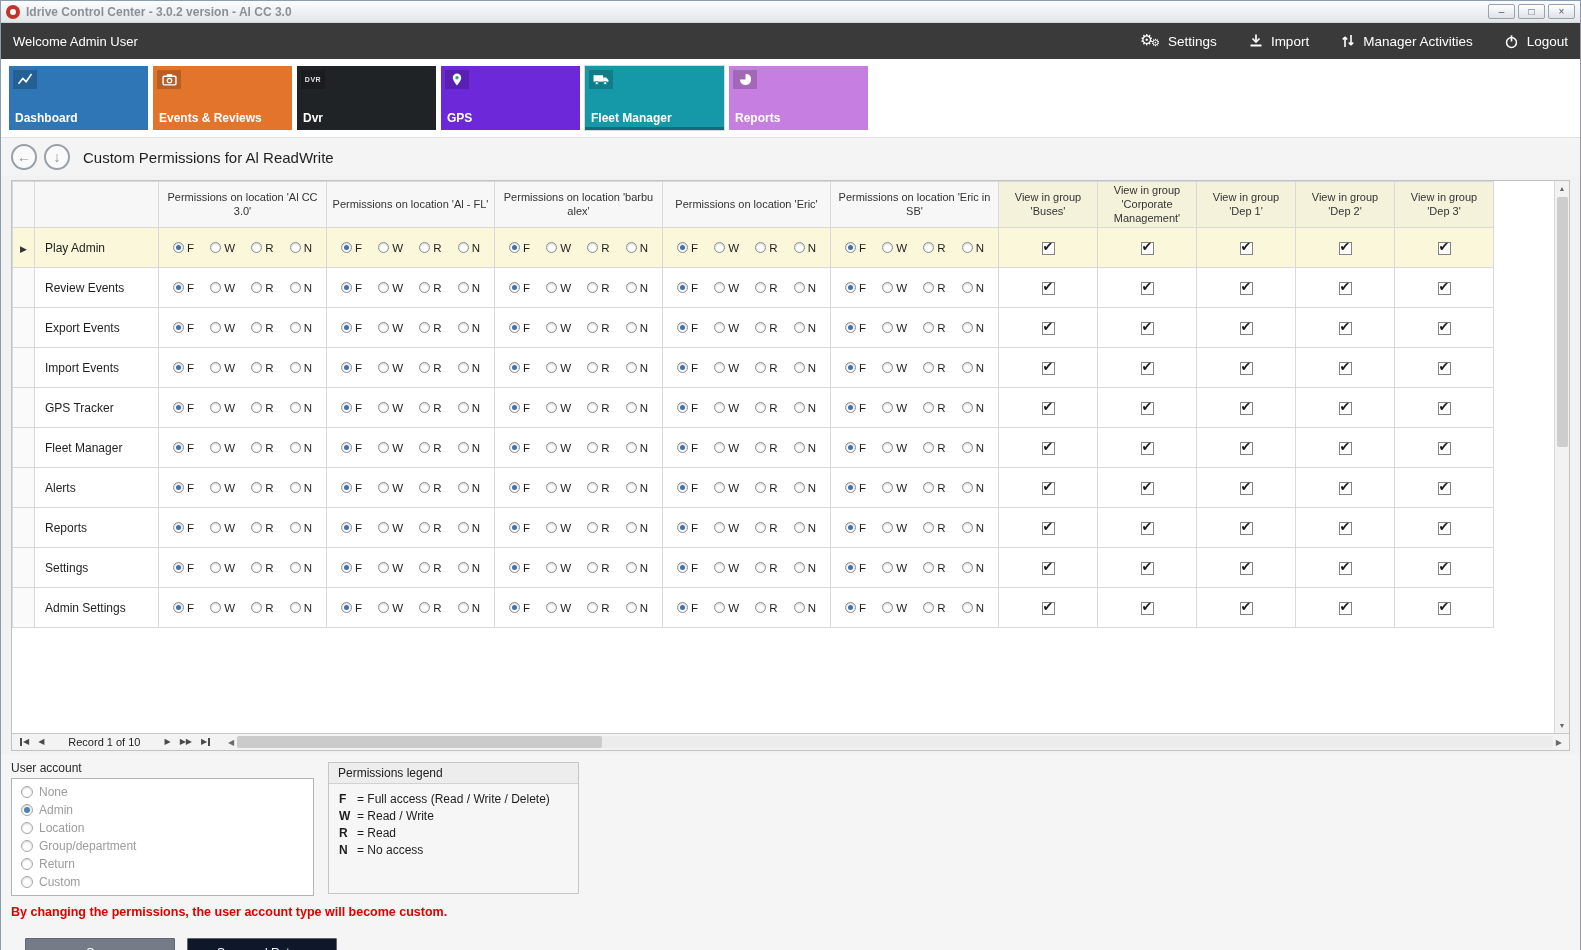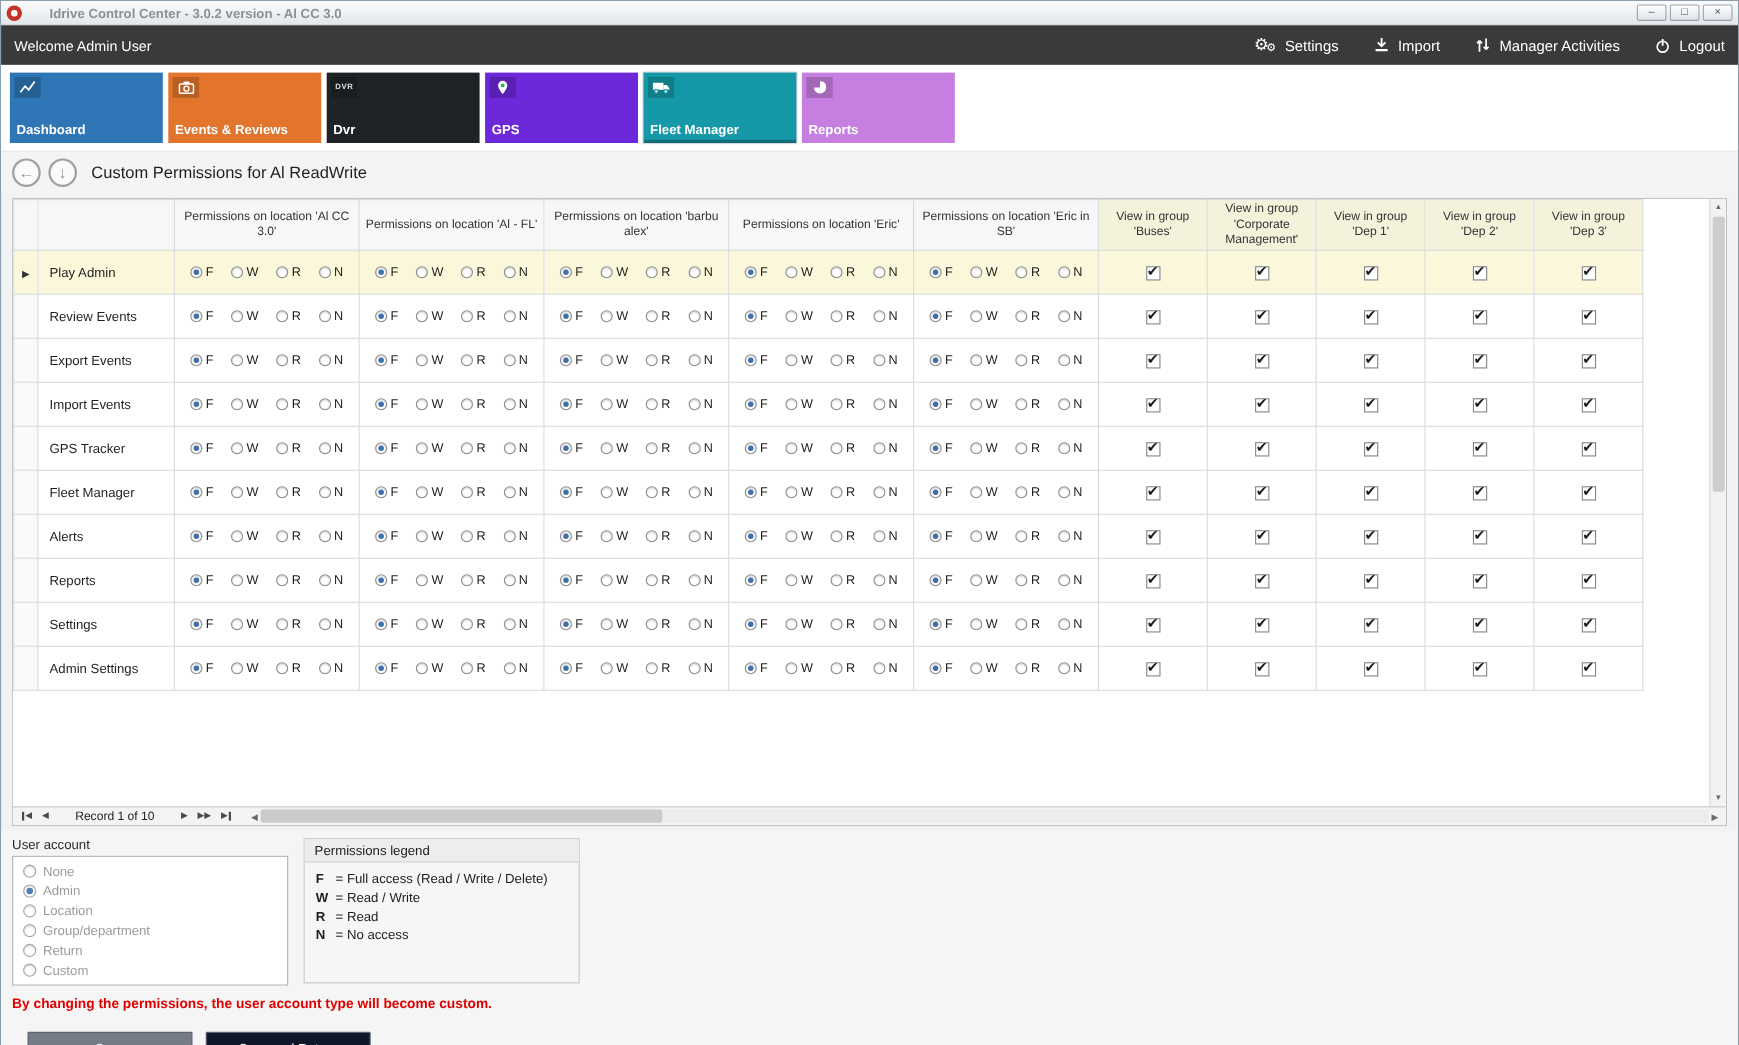--- a/index.html
+++ b/index.html
@@ -10,21 +10,21 @@
     background:#dfe3e6;
   }
   .window {
     width:1581px; height:950px; border:1px solid #8a9cb0;
     background:#f2f2f2; display:flex; flex-direction:column;
   }
 
   
   .titlebar {
     height:22px; flex:0 0 22px; background:linear-gradient(#fbfcfd,#e3e7ea);
-    display:flex; align-items:center; padding:0 5px; border-bottom:1px solid #cfd4d8;gap:19px;
+    display:flex; align-items:center; padding:0 5px; border-bottom:1px solid #cfd4d8;
   }
   .logo { width:14px; height:14px; border-radius:50%; border:4px solid #c23428; background:#fff; flex:0 0 auto; }
   .wtitle { font-size:12px; font-weight:bold; color:#8b9096; margin-left:6px; }
   .winbtns { margin-left:auto; display:flex; gap:3px; }
   .winbtn {
     width:27px; height:15px; border:1px solid #97a4b0; border-radius:2px;
     background:linear-gradient(#ffffff,#dde2e7); color:#4b5560;
     display:flex; align-items:center; justify-content:center; font-size:10px; line-height:1;
   }
 
@@ -118,21 +118,21 @@
   .hscroll { flex:1; display:flex; align-items:center; margin-left:8px; }
   .hs-arrow { font-size:8px; color:#6a6a6a; padding:0 3px; }
   .hs-track { flex:1; height:12px; background:#ececec; position:relative; }
   .hs-thumb { position:absolute; left:0; top:0; height:12px; width:365px; background:#cbcbcb; border-radius:2px; }
 
   
   .bottom { flex:1; background:#f5f5f5; padding:6px 10px 0 10px; }
   .bottom-row { display:flex; align-items:flex-start; gap:14px; }
   .ua-title { font-size:12px; color:#2a2a2a; margin-bottom:3px; }
   .ua-box {
-    width:251px; height:118px; background:#fff; border:1px solid #b4b4b4;
+    width:303px; height:118px; background:#fff; border:1px solid #b4b4b4;
     padding:6px 9px; display:flex; flex-direction:column; justify-content:space-between;
   }
   .ua-option { display:flex; align-items:center; gap:6px; }
   .ua-label { font-size:12px; color:#9c9c9c; }
   .rb.ua { width:12px; height:12px; border-color:#a6a6a6; }
   .rb.ua.on::after { background:#4f7fb5; }
 
   .legend { width:251px; border:1px solid #c6c6c6; background:#f6f6f6; min-height:132px; margin-top:1px; }
   .lg-title { background:#ededed; border-bottom:1px solid #d2d2d2; font-size:12px; color:#222; padding:3px 9px; }
   .lg-body { padding:7px 10px; }

